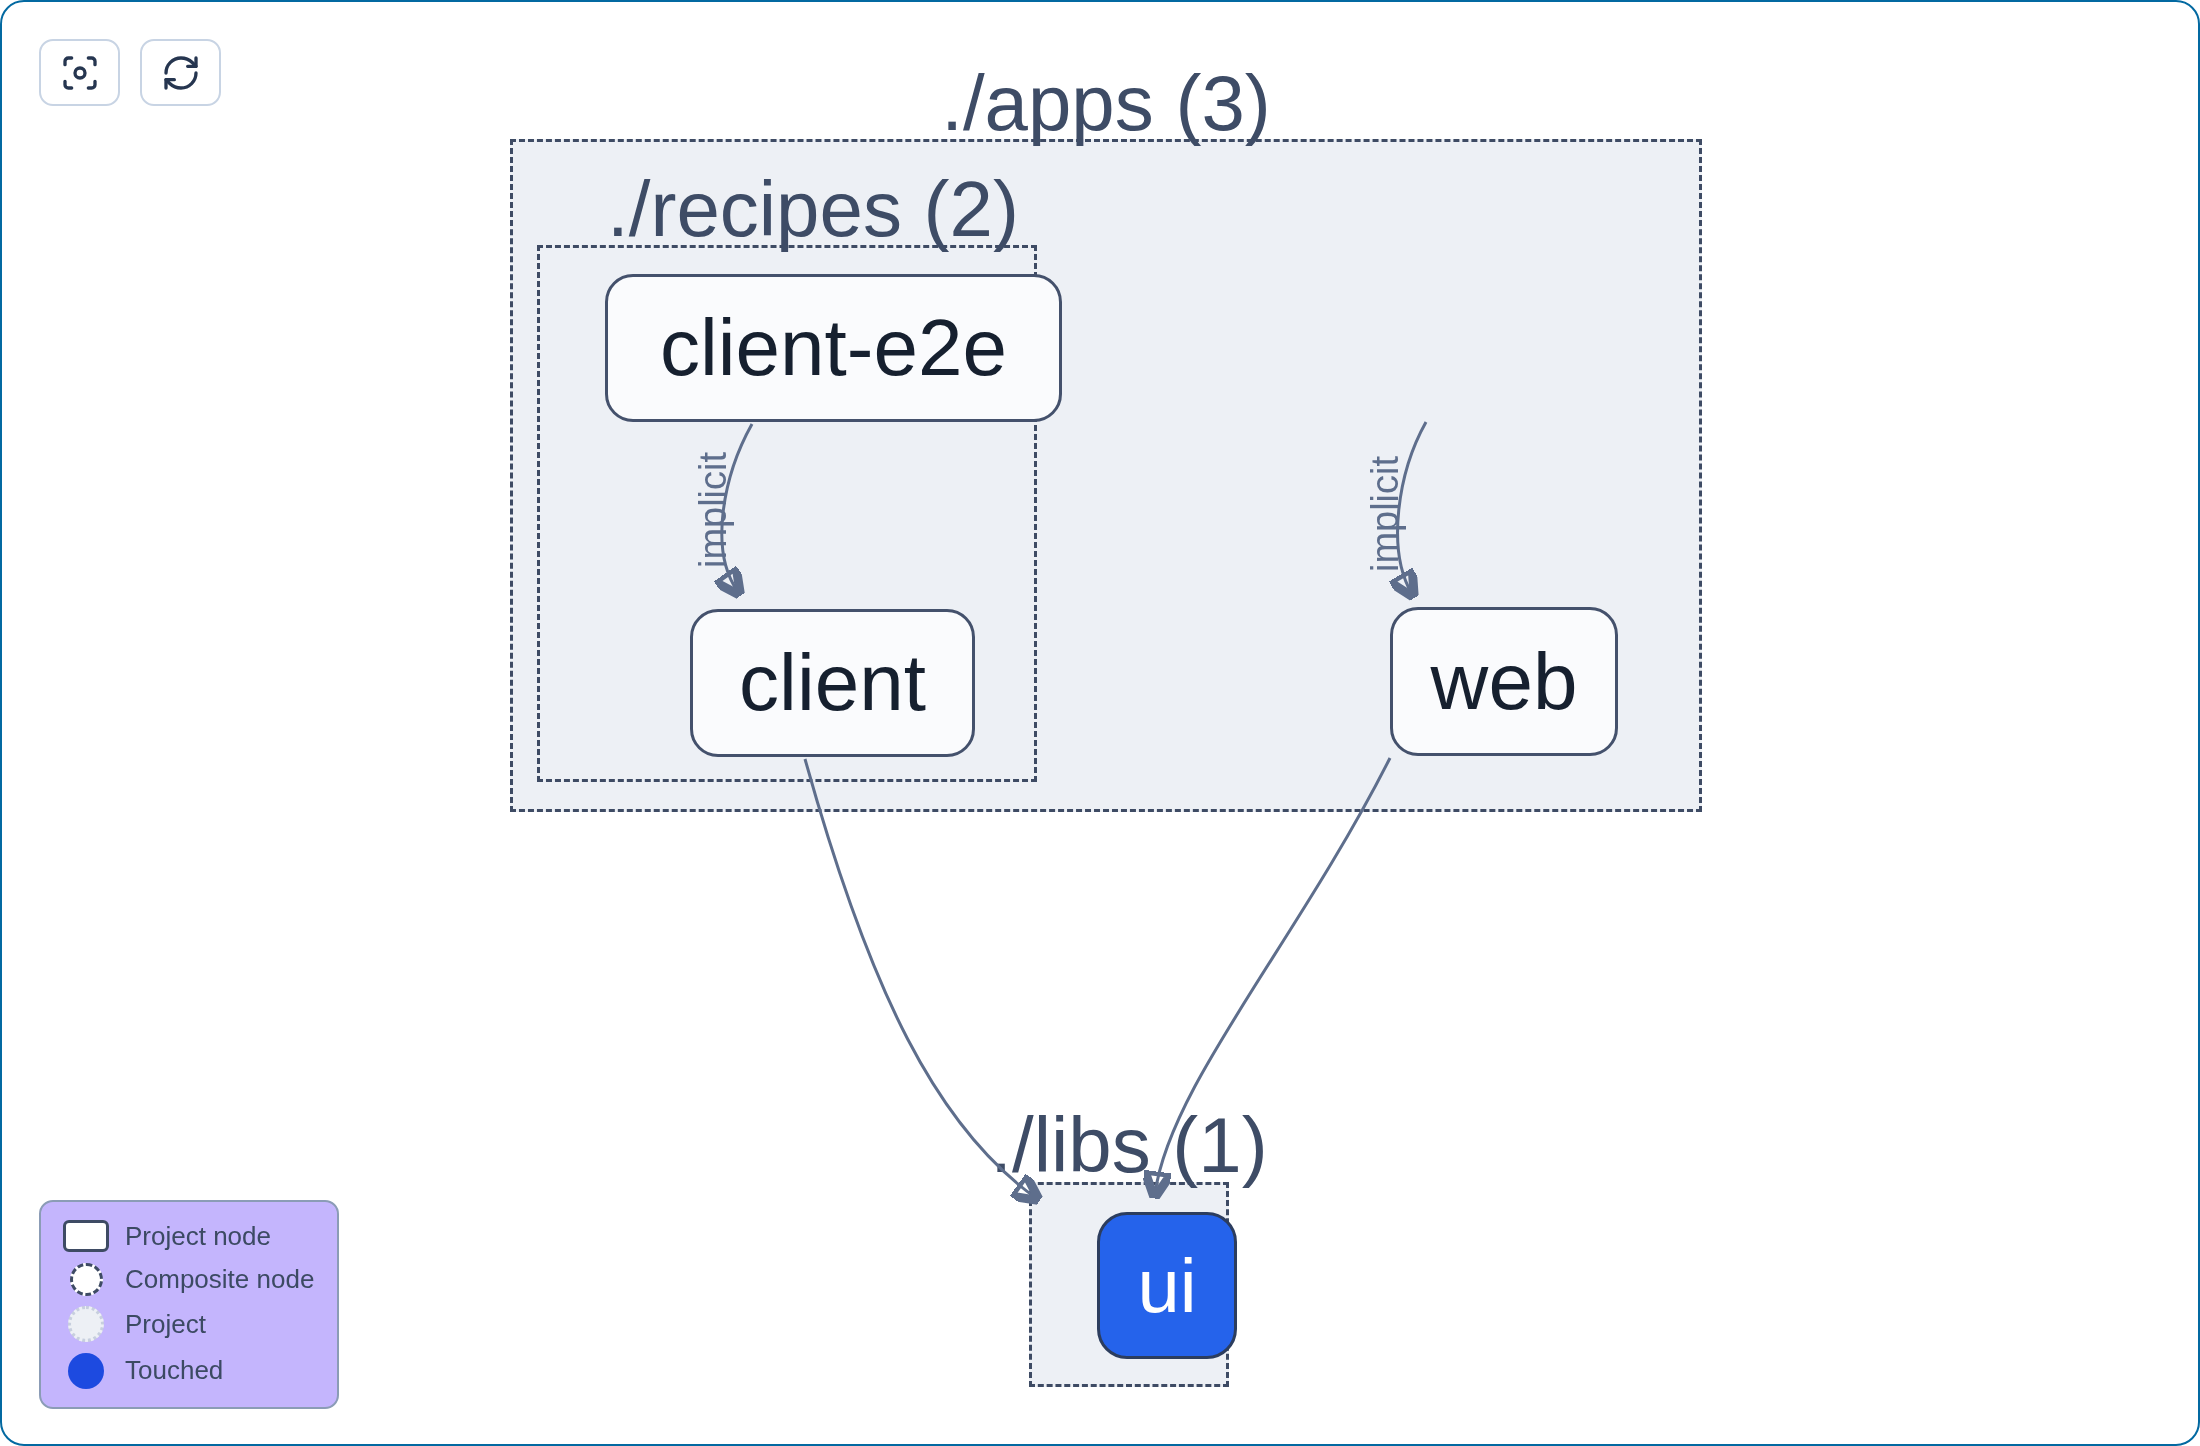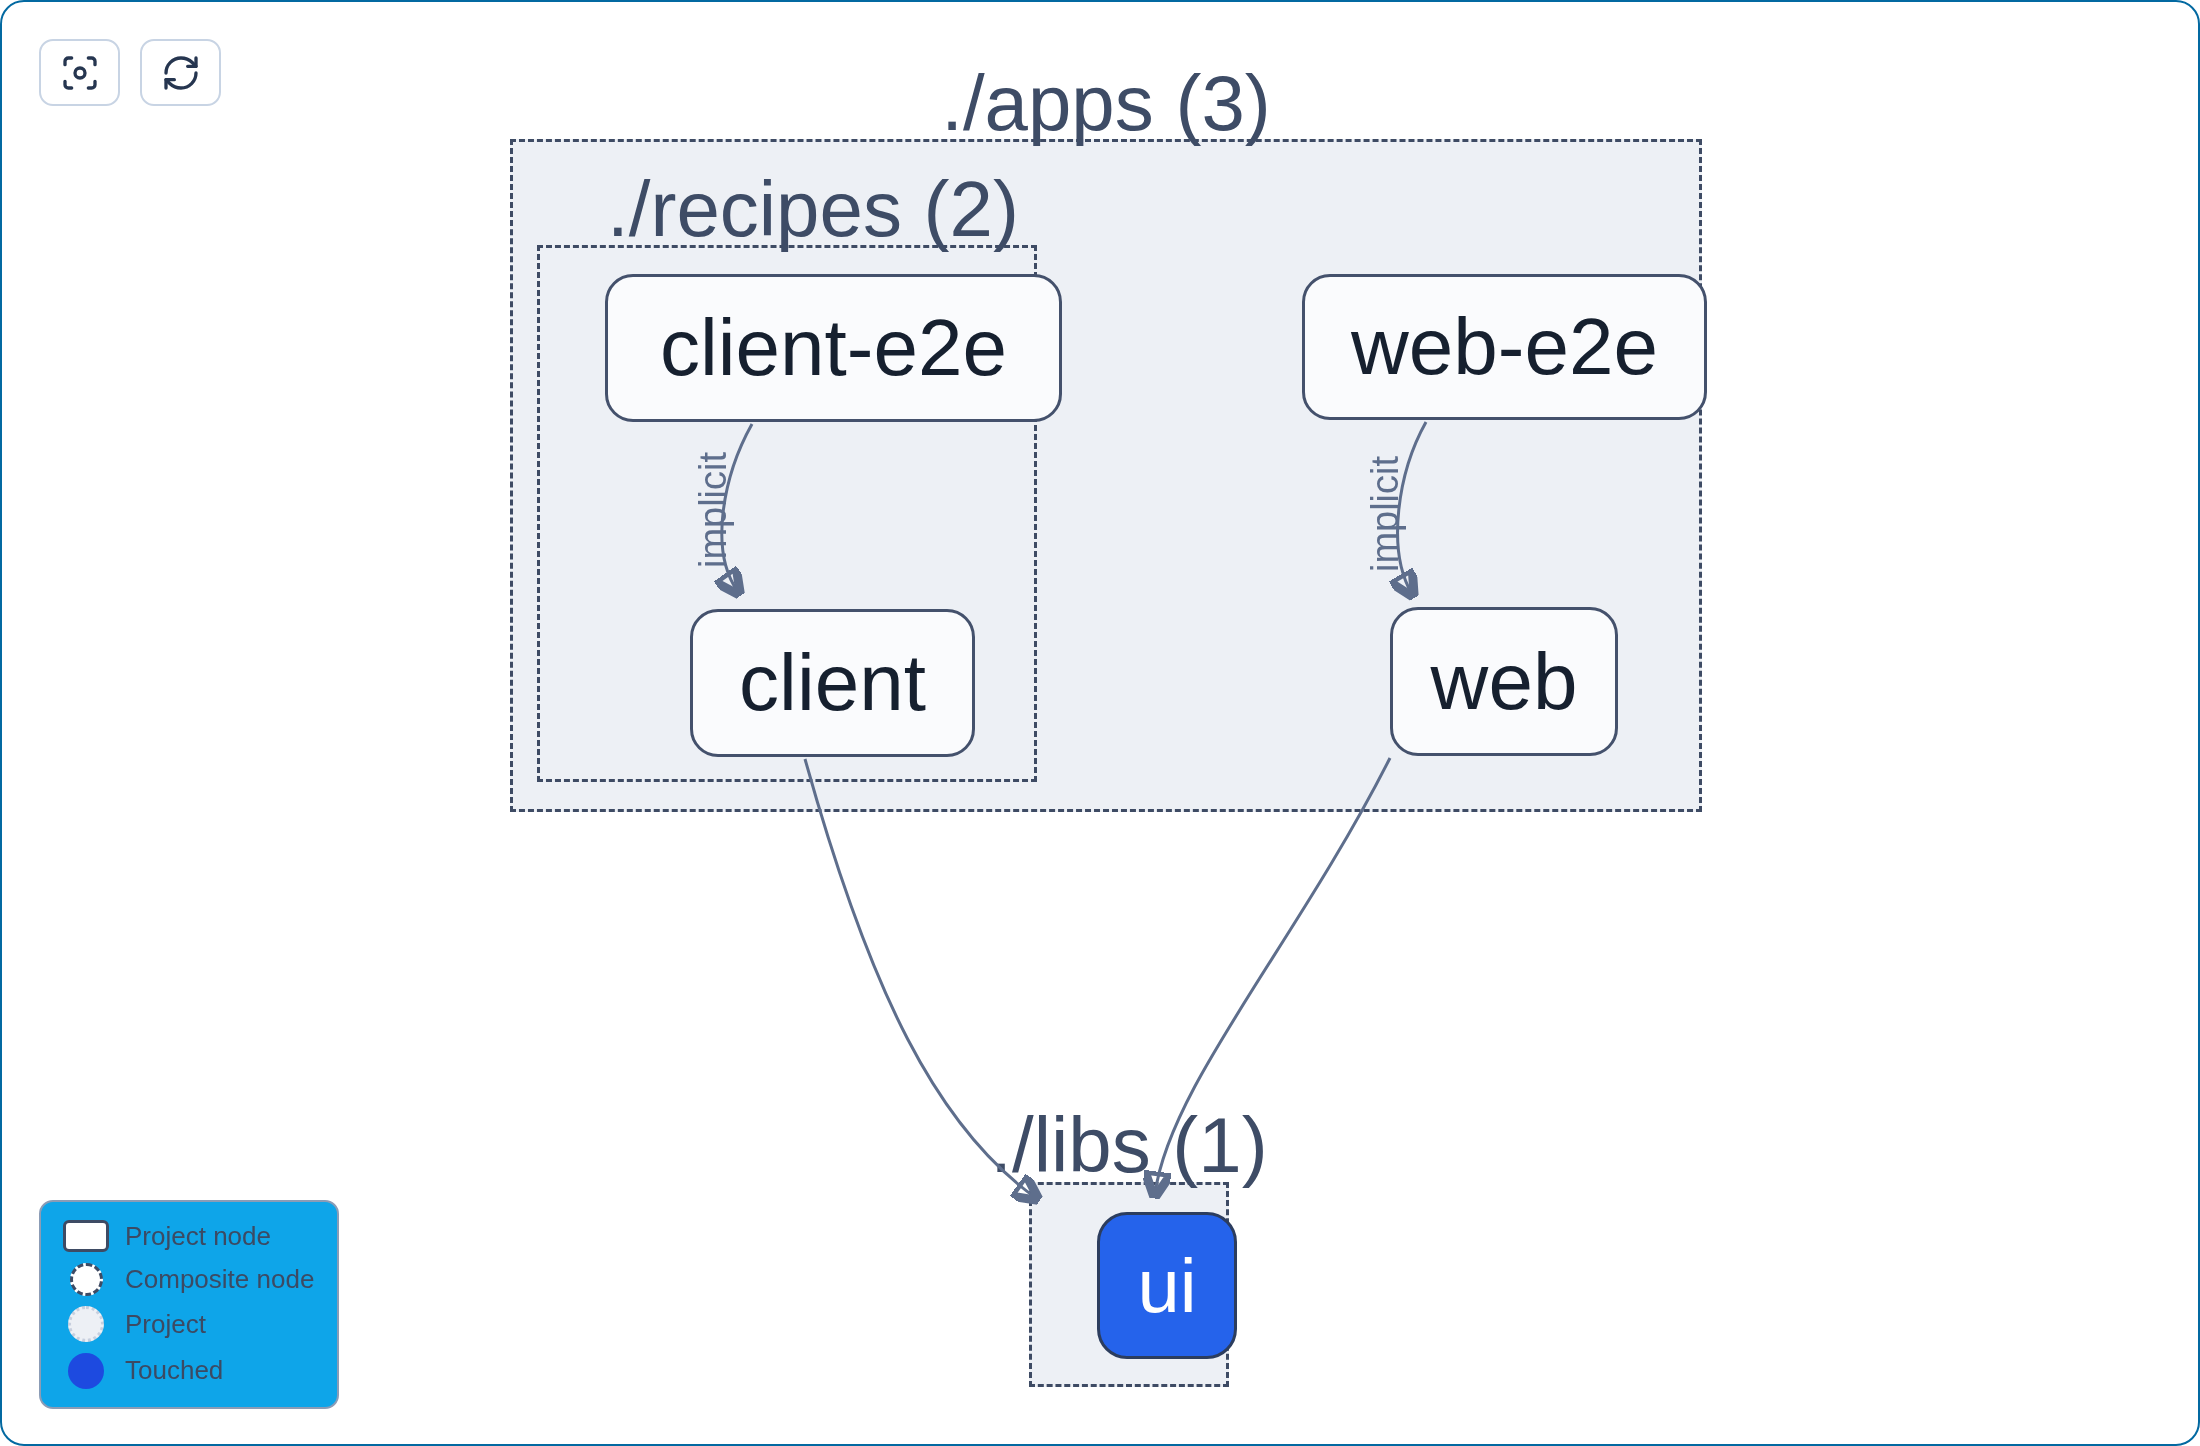--- a/index.html
+++ b/index.html
@@ -92,21 +92,21 @@
     border-radius: 30px;
     color: #ffffff;
     font-size: 76px;
   }
 
   
   .legend {
     position: absolute;
     left: 37px; top: 1198px;
     width: 300px; height: 209px;
-    background: #0ea5e9;
+    background: #c4b5fd;
     border: 2px solid #8b9cb6;
     border-radius: 14px;
     display: flex; flex-direction: column;
     justify-content: space-evenly;
     padding: 8px 14px;
   }
   .legend-row { display: flex; align-items: center; }
   .legend-swatch-cell { width: 62px; display: flex; align-items: center; justify-content: center; }
   .legend-label { font-size: 26px; color: #3c4a63; margin-left: 8px; white-space: nowrap; }
   .sw-project   { width: 46px; height: 32px; border: 3px solid #3e4b64; border-radius: 6px; background: #ffffff; }
@@ -137,23 +137,20 @@
     <text class="edge-label" transform="translate(1386,512) rotate(-90)">implicit</text>
     <path d="M 750 422 C 722 472 706 548 736 590" marker-end="url(#arrow)"></path>
     <path d="M 1424 420 C 1396 470 1384 548 1410 592" marker-end="url(#arrow)"></path>
     <path d="M 803 757 C 868 990 935 1125 1034 1196" marker-end="url(#arrow)"></path>
     <path d="M 1388 756 C 1295 940 1167 1085 1153 1192" marker-end="url(#arrow)"></path>
   </svg>
 
   <div class="node" id="node-client-e2e">
     <span>client-e2e</span>
   </div>
-  <div class="node" id="node-web-e2e">
-    <span>web-e2e</span>
-  </div>
   <div class="node" id="node-client">
     <span>client</span>
   </div>
   <div class="node" id="node-ui">
     <span>ui</span>
   </div>
   <div class="node" id="node-web">
     <span>web</span>
   </div>
 

